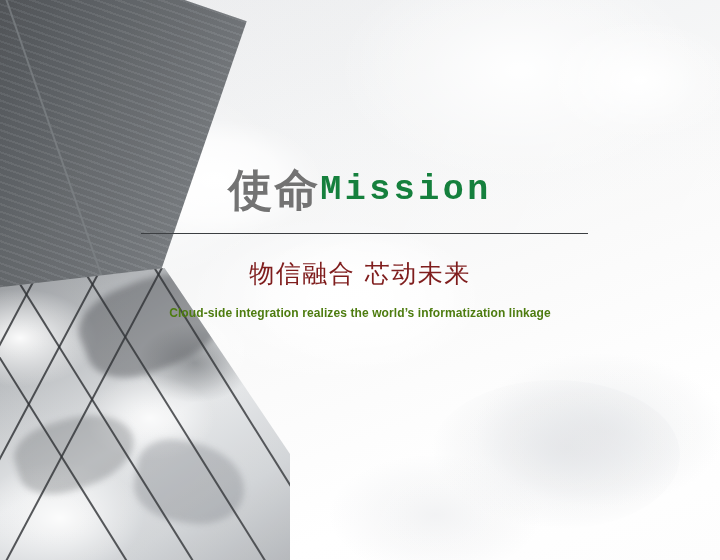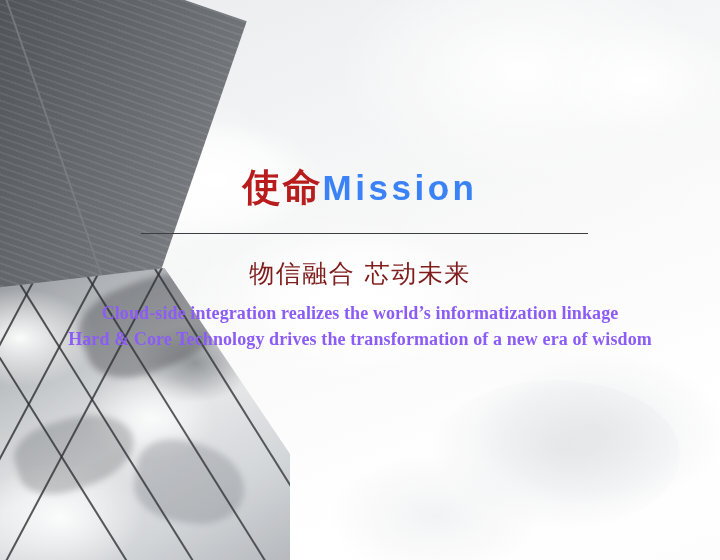--- a/index.html
+++ b/index.html
@@ -163,35 +163,35 @@
     position: absolute;
     left: 0;
     top: 168px;
     width: 720px;
     text-align: center;
     white-space: nowrap;
     line-height: 1;
   }
   .title-cn {
     display: inline-block;
-    color: #b91c1c;
-    font-size: 38px;
+    color: #737373;
+    font-size: 44px;
     font-weight: 700;
     letter-spacing: 2px;
     vertical-align: middle;
     font-family: "DejaVu Sans", "Liberation Sans", sans-serif;
   }
   .title-en {
     display: inline-block;
-    color: #3b82f6;
+    color: #15803d;
     font-size: 35px;
     font-weight: 700;
     letter-spacing: 3.5px;
     vertical-align: middle;
-    font-family: Liberation Sans, sans-serif;
+    font-family: Liberation Mono, monospace;
   }
   .divider {
     position: absolute;
     left: 141px;
     top: 233px;
     width: 447px;
     height: 1.4px;
     background: #3c3f42;
   }
   .subtitle-cn {
@@ -210,27 +210,27 @@
   }
   .desc {
     position: absolute;
     left: 0;
     top: 300px;
     width: 720px;
     text-align: center;
   }
   .desc-line {
     display: block;
-    color: #8b5cf6;
-    font-size: 18px;
+    color: #4d7c0f;
+    font-size: 12px;
     font-weight: 600;
     letter-spacing: 0.1px;
     line-height: 26px;
     white-space: nowrap;
-    font-family: Liberation Serif, serif;
+    font-family: Liberation Sans, sans-serif;
   }
 </style>
 </head>
 <body>
 
 <div class="stage">
 
   <div class="sky"></div>
 
   <div class="cloud cl-c"></div>
@@ -270,17 +270,16 @@
     <div class="title-row">
       <span class="title-cn">使命</span><span class="title-en">Mission</span>
     </div>
 
     <div class="divider"></div>
 
     <div class="subtitle-cn">物信融合 芯动未来</div>
 
     <div class="desc">
       <span class="desc-line">Cloud-side integration realizes the world’s informatization linkage</span>
-      <span class="desc-line">Hard &amp; Core Technology drives the transformation of a new era of wisdom</span>
     </div>
 
   </div>
 </div>
 
 </body></html>

